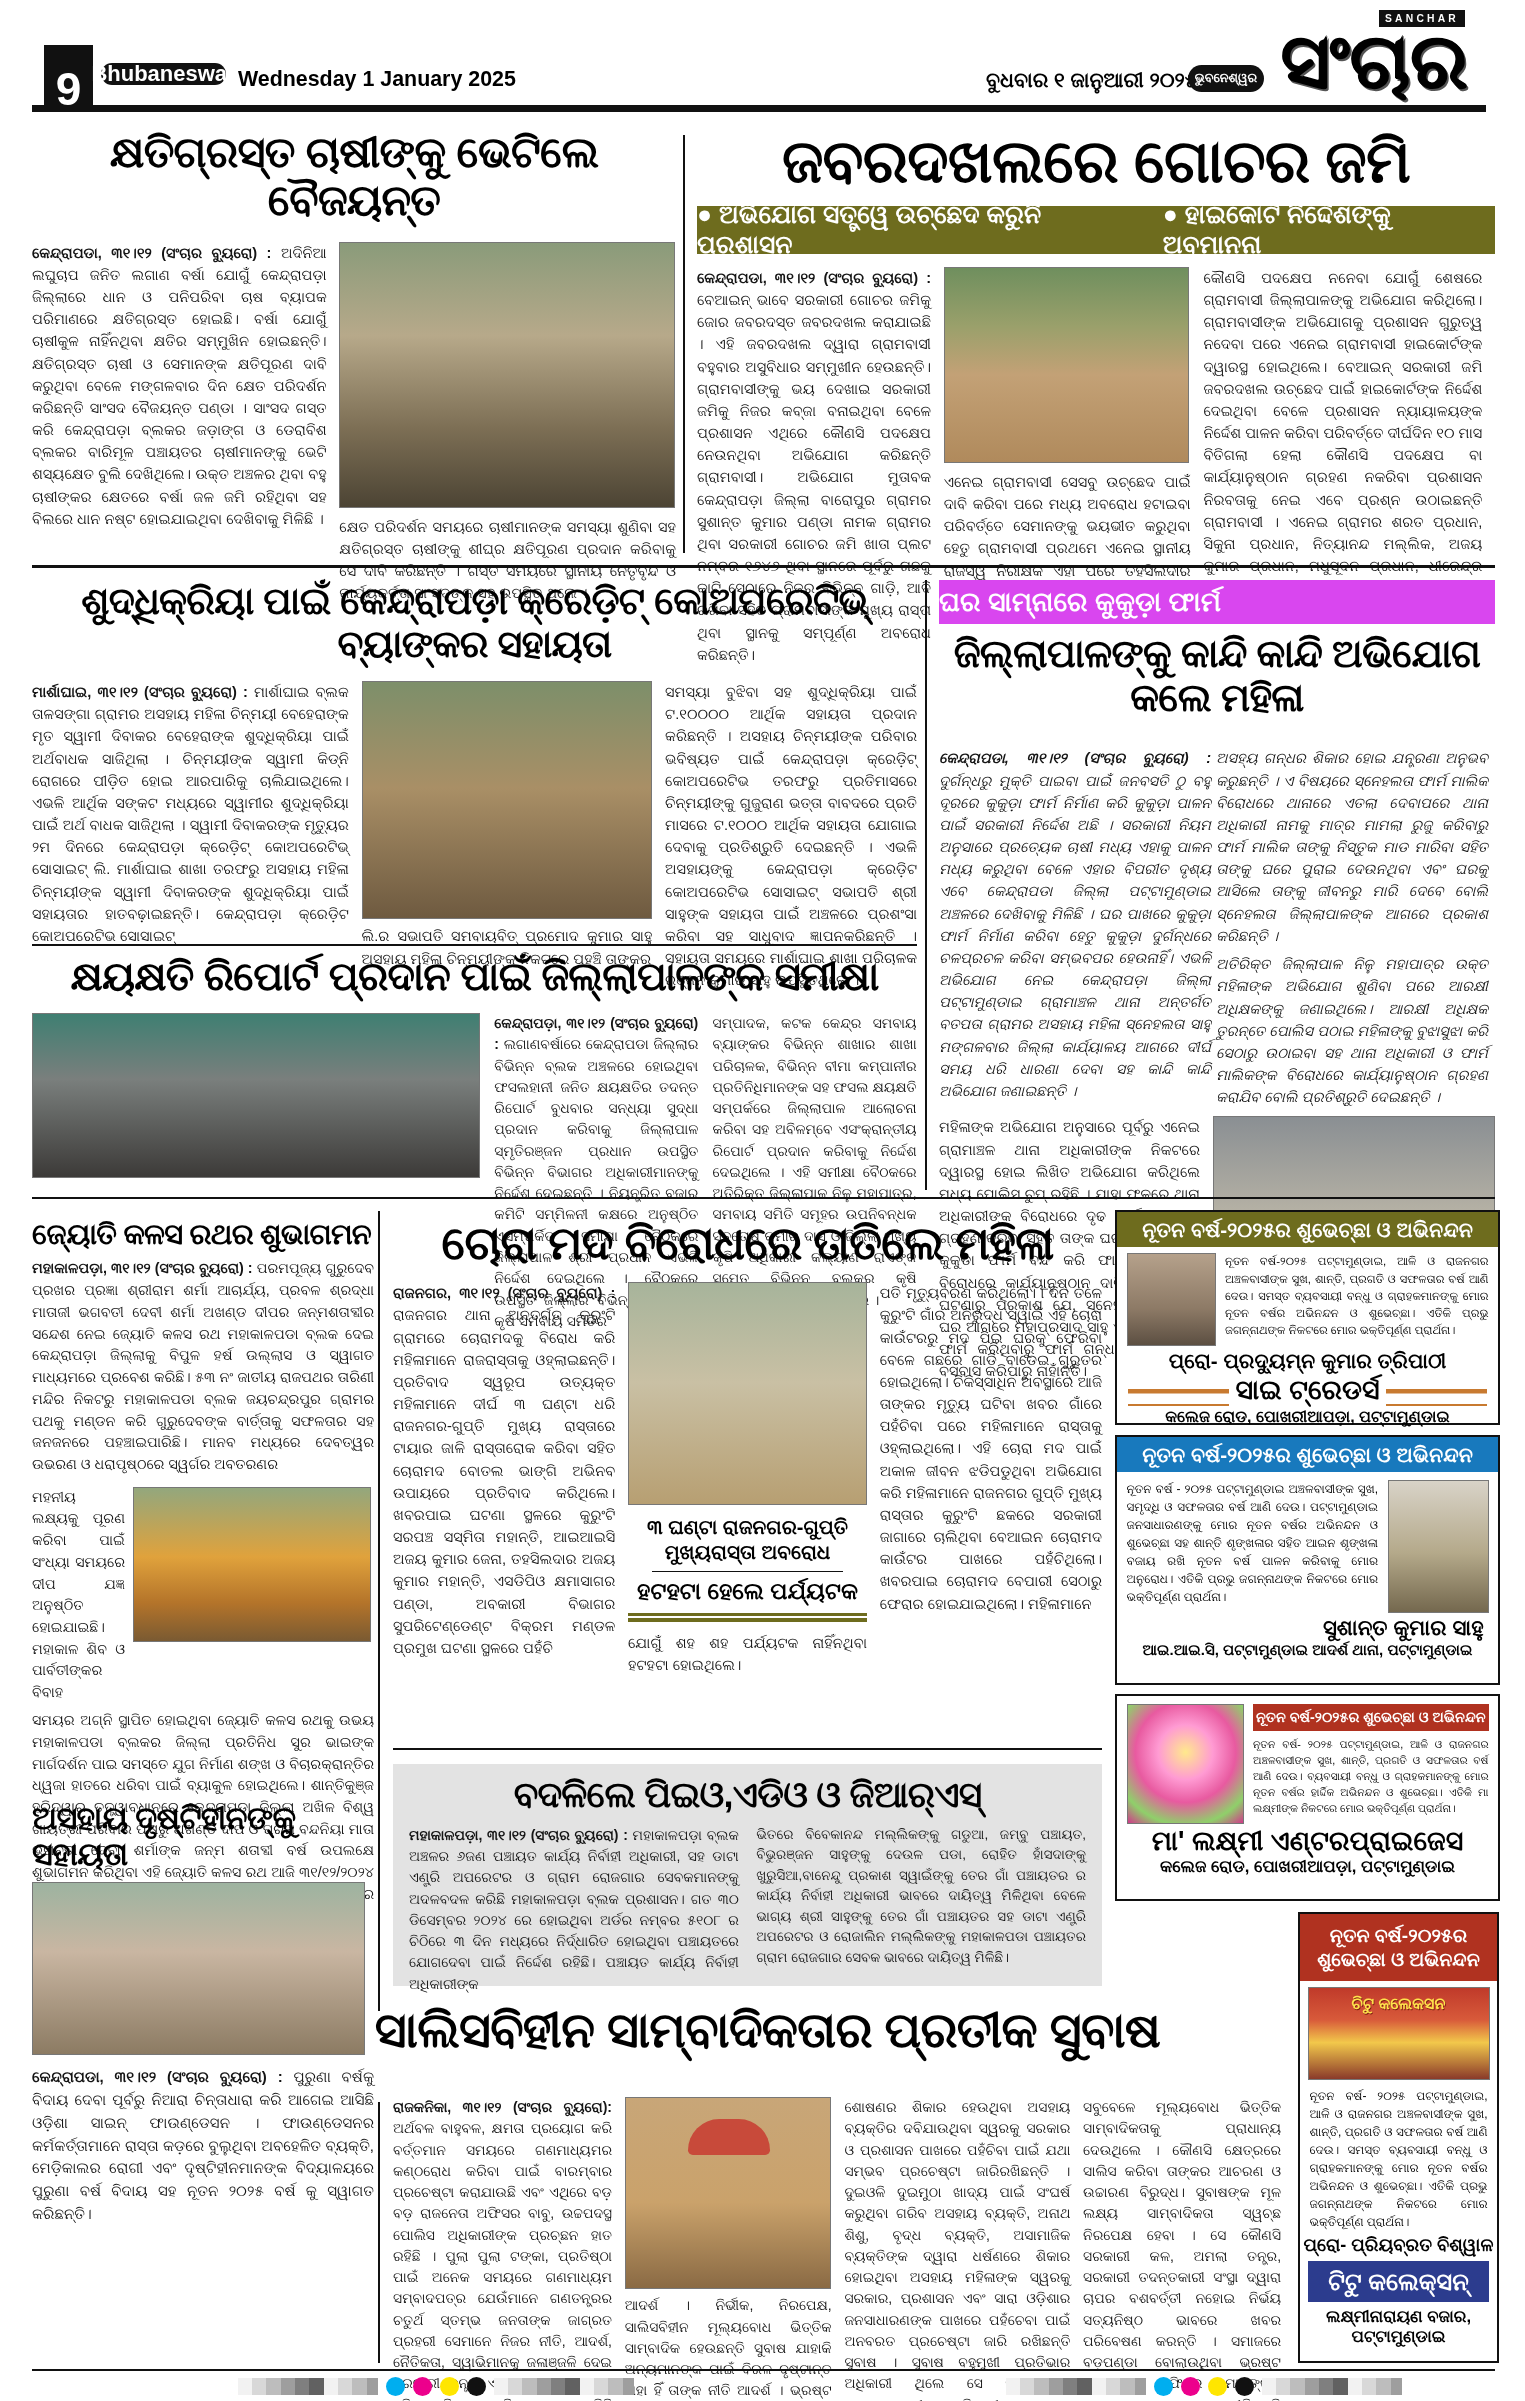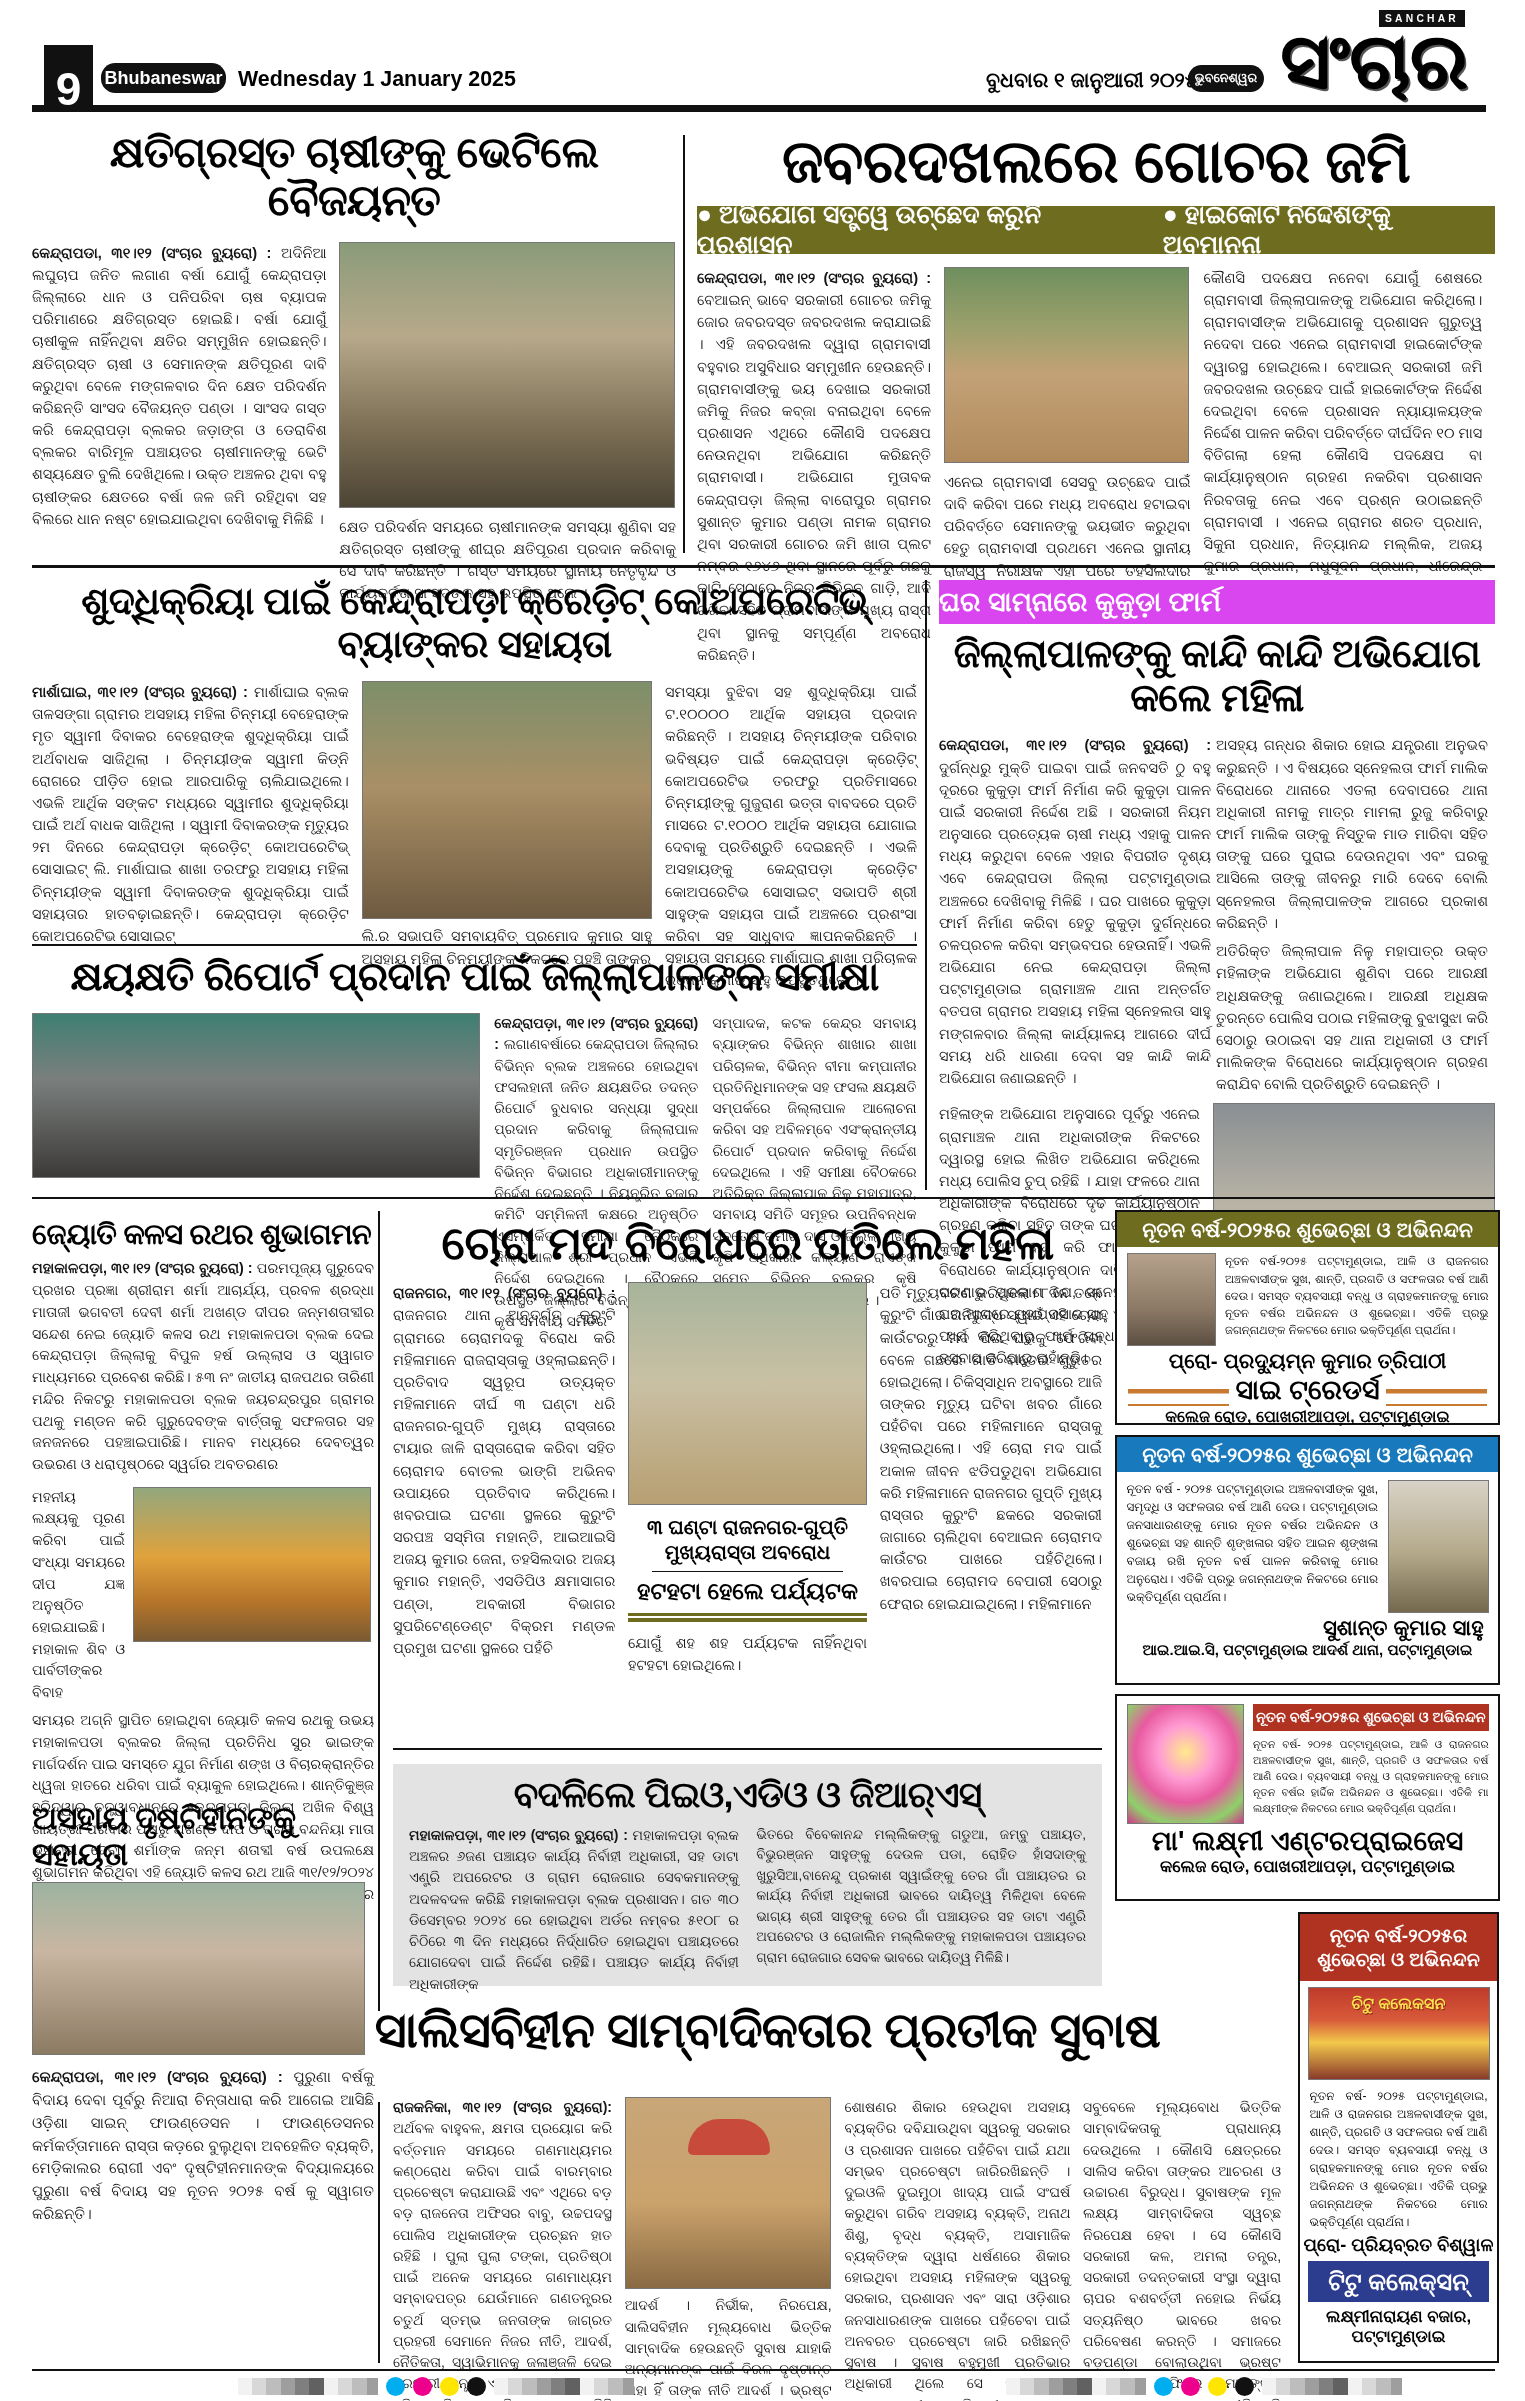--- a/index.html
+++ b/index.html
@@ -54,21 +54,21 @@
 </head>
 <body>
 
 <div class="page">
 
   <div class="abs rule-h" style="left:32px;top:105px;width:1454px;height:7.1px;"></div>
 
   <div class="abs pagebox" style="left:44px;top:45px;width:49px;height:67px;">
     <span style="font-size:46px;font-weight:bold;line-height:1;">9</span>
   </div>
-  <div class="abs pill" style="left:101px;top:63px;width:125px;height:30px;font-size:18px;">
+  <div class="abs pill" style="left:101px;top:63px;width:125px;height:22px;font-size:22px;">
     <span>Bhubaneswar</span>
   </div>
   <div class="abs" style="left:238px;top:67px;font-size:21.4px;font-weight:bold;">Wednesday 1 January 2025</div>
 
   <div class="abs" style="left:986px;top:68px;font-size:20.6px;font-weight:bold;">ବୁଧବାର ୧ ଜାନୁଆରୀ ୨୦୨୫</div>
   <div class="abs pill" style="left:1188px;top:65px;width:76px;height:27px;font-size:12.7px;border-radius:13.5px;">
     <span>ଭୁବନେଶ୍ୱର</span>
   </div>
   <div class="abs masthead-top" style="left:1379px;top:9.5px;width:86px;height:17.4px;font-size:10.3px;">
     <span>SANCHAR</span>
@@ -127,21 +127,21 @@
     </div>
   </div>
 
   <div class="abs rule-v" style="left:925px;top:580px;width:1.6px;height:610px;"></div>
 
   <div class="abs" style="left:939px;top:580px;width:556px;">
     <div class="band-blue" style="height:44px;font-size:27px;">
       <span>ଘର ସାମ୍ନାରେ କୁକୁଡ଼ା ଫାର୍ମ</span>
     </div>
     <div class="headline" style="font-size:39px;margin-top:8px;">ଜିଲ୍ଲାପାଳଙ୍କୁ କାନ୍ଦି କାନ୍ଦି ଅଭିଯୋଗ କଲେ ମହିଳା</div>
-    <div style="display:flex;gap:5px;margin-top:15px;">
+    <div style="display:flex;gap:5px;margin-top:28px;font-style:italic;">
       <div class="body-text" style="width:272px;">
         <span class="byline">କେନ୍ଦ୍ରାପଡା, ୩୧।୧୨ (ସଂଚାର ବ୍ୟୁରୋ) :</span>
         <span>ଦୁର୍ଗନ୍ଧରୁ ମୁକ୍ତି ପାଇବା ପାଇଁ ଜନବସତି ଠୁ ବହୁ ଦୂରରେ କୁକୁଡ଼ା ଫାର୍ମ ନିର୍ମାଣ କରି କୁକୁଡ଼ା ପାଳନ ପାଇଁ ସରକାରୀ ନିର୍ଦ୍ଦେଶ ଅଛି । ସରକାରୀ ନିୟମ ଅନୁସାରେ ପ୍ରତ୍ୟେକ ଚାଷୀ ମଧ୍ୟ ଏହାକୁ ପାଳନ ମଧ୍ୟ କରୁଥିବା ବେଳେ ଏହାର ବିପରୀତ ଦୃଶ୍ୟ ଏବେ କେନ୍ଦ୍ରାପଡା ଜିଲ୍ଲା ପଟ୍ଟାମୁଣ୍ଡାଇ ଅଞ୍ଚଳରେ ଦେଖିବାକୁ ମିଳିଛି । ଘର ପାଖରେ କୁକୁଡ଼ା ଫାର୍ମ ନିର୍ମାଣ କରିବା ହେତୁ କୁକୁଡ଼ା ଦୁର୍ଗନ୍ଧରେ ଚଳପ୍ରଚଳ କରିବା ସମ୍ଭବପର ହେଉନାହିଁ। ଏଭଳି ଅଭିଯୋଗ ନେଇ କେନ୍ଦ୍ରାପଡ଼ା ଜିଲ୍ଲା ପଟ୍ଟାମୁଣ୍ଡାଇ ଗ୍ରାମାଞ୍ଚଳ ଥାନା ଅନ୍ତର୍ଗତ ବତପତା ଗ୍ରାମର ଅସହାୟ ମହିଳା ସ୍ନେହଲତା ସାହୁ ମଙ୍ଗଳବାର ଜିଲ୍ଲା କାର୍ଯ୍ୟାଳୟ ଆଗରେ ଦୀର୍ଘ ସମୟ ଧରି ଧାରଣା ଦେବା ସହ କାନ୍ଦି କାନ୍ଦି ଅଭିଯୋଗ ଜଣାଇଛନ୍ତି ।</span>
       </div>
       <div class="body-text" style="width:272px;">
         <span>ଅସହ୍ୟ ଗନ୍ଧର ଶିକାର ହୋଇ ଯନ୍ତ୍ରଣା ଅନୁଭବ କରୁଛନ୍ତି । ଏ ବିଷୟରେ ସ୍ନେହଲତା ଫାର୍ମ ମାଲିକ ବିରୋଧରେ ଥାନାରେ ଏତଲା ଦେବାପରେ ଥାନା ଅଧିକାରୀ ନାମକୁ ମାତ୍ର ମାମଲା ରୁଜୁ କରିବାରୁ ଫାର୍ମ ମାଲିକ ତାଙ୍କୁ ନିସ୍ତୁକ ମାଡ ମାରିବା ସହିତ ତାଙ୍କୁ ଘରେ ପୁରାଇ ଦେଉନଥିବା ଏବଂ ଘରକୁ ଆସିଲେ ତାଙ୍କୁ ଜୀବନରୁ ମାରି ଦେବେ ବୋଲି ସ୍ନେହଲତା ଜିଲ୍ଲାପାଳଙ୍କ ଆଗରେ ପ୍ରକାଶ କରିଛନ୍ତି ।</span>
         <div style="margin-top:6.3px;">ଅତିରିକ୍ତ ଜିଲ୍ଲାପାଳ ନିଳୁ ମହାପାତ୍ର ଉକ୍ତ ମହିଳାଙ୍କ ଅଭିଯୋଗ ଶୁଣିବା ପରେ ଆରକ୍ଷୀ ଅଧିକ୍ଷକଙ୍କୁ ଜଣାଇଥିଲେ। ଆରକ୍ଷୀ ଅଧିକ୍ଷକ ତୁରନ୍ତେ ପୋଲିସ ପଠାଇ ମହିଳାଙ୍କୁ ବୁଝାସୁଝା କରି ସେଠାରୁ ଉଠାଇବା ସହ ଥାନା ଅଧିକାରୀ ଓ ଫାର୍ମ ମାଲିକଙ୍କ ବିରୋଧରେ କାର୍ଯ୍ୟାନୁଷ୍ଠାନ ଗ୍ରହଣ କରାଯିବ ବୋଲି ପ୍ରତିଶ୍ରୁତି ଦେଇଛନ୍ତି ।</div>
       </div>
     </div>
     <div style="display:flex;gap:12.7px;margin-top:8px;">

